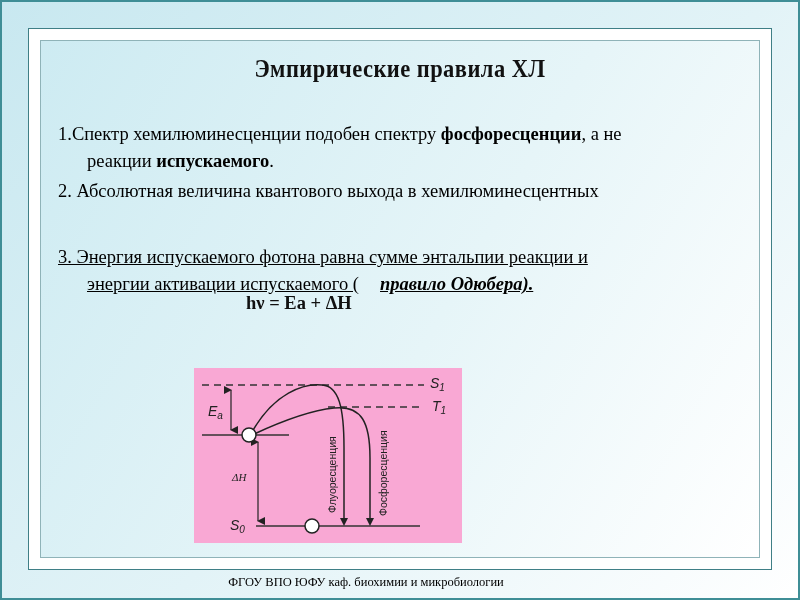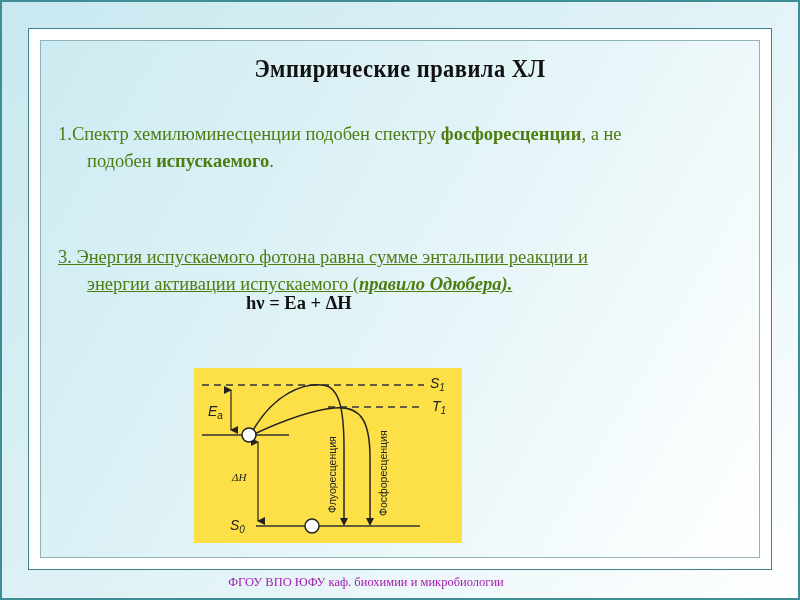--- a/index.html
+++ b/index.html
@@ -16,51 +16,52 @@
   .inner-frame {
     position:absolute; left:40px; top:40px; width:718px; height:516px;
     border:1px solid #8fb3b8;
     background: linear-gradient(120deg, #cdebf2 0%, #e6f5f8 55%, #ffffff 100%);
   }
   .title {
     position:absolute; left:0; top:55px; width:800px; text-align:center;
     font-size:25px; font-weight:bold; color:#111; letter-spacing:0.5px;
     transform:scaleX(0.9);
   }
-  .item { position:absolute; left:58px; width:690px; font-size:18.5px; color:#4d7c0f; line-height:27px; }
+  .item { position:absolute; left:58px; width:690px; font-size:18.5px; color:#000000; line-height:27px; }
   .item .line2 { padding-left:29px; display:block; }
   .item b { font-weight:bold; }
-  .item i.bi { font-weight:bold; font-style:italic; }
+  .item i.bi { font-weight:bold; font-style:italic;margin-left:21px; }
   .formula {
     position:absolute; left:246px; top:293px; font-size:18.5px; font-weight:bold; color:#111;
   }
   .diagram {
-    position:absolute; left:194px; top:368px; width:268px; height:175px; background:#fde047;
+    position:absolute; left:194px; top:368px; width:268px; height:175px; background:#f9a8d4;
   }
   .footer {
     position:absolute; left:0; top:575px; width:800px; text-align:center;
-    font-size:12.5px; color:#a21caf; padding-left:-30px;
+    font-size:12.5px; color:#000000; padding-left:-30px;
   }
   .footer span { position:relative; left:-34px; }
 </style>
 </head>
 <body>
 
 <div class="edge"></div>
 <div class="outer-frame"></div>
 <div class="inner-frame"></div>
 
 <div class="title">Эмпирические  правила  ХЛ</div>
 
 <div class="item" style="top:121px;">
   <span>1.Спектр хемилюминесценции подобен спектру </span><b>фосфоресценции</b><span>, а не</span>
-  <span class="line2"><span>подобен </span><b>испускаемого</b><span>.</span></span>
+  <span class="line2"><span>реакции </span><b>испускаемого</b><span>.</span></span>
 </div>
 
 <div class="item" style="top:178px;">
+  <span>2. Абсолютная величина квантового выхода в хемилюминесцентных</span>
 </div>
 
 <div class="item" style="top:244px;text-decoration:underline;">
   <span>3. Энергия испускаемого фотона равна сумме энтальпии реакции и</span>
   <span class="line2"><span>энергии активации  испускаемого (</span><i class="bi">правило Одюбера).</i></span>
 </div>
 
 <div class="formula">hν = Ea + ΔH</div>
 
 <div class="diagram">

